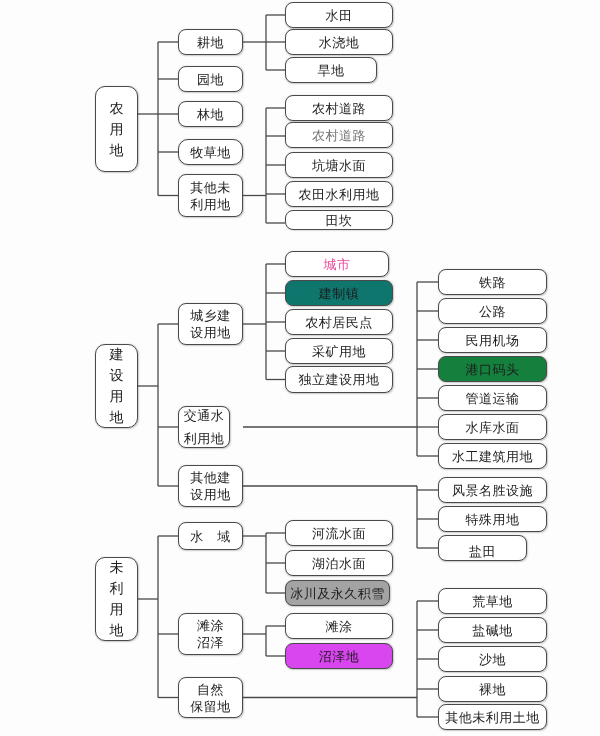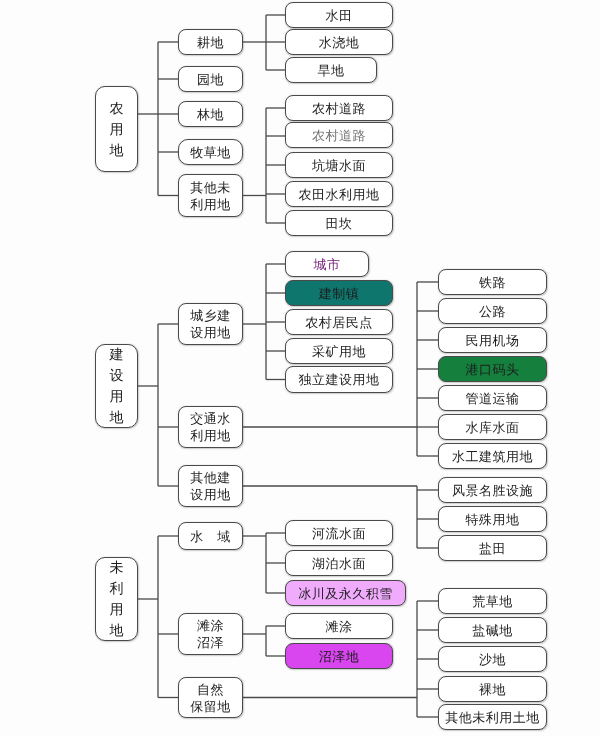--- a/index.html
+++ b/index.html
@@ -126,42 +126,42 @@
     </div>
     <div class="node" style="left: 285px; top: 122px; width: 108px; height: 26px; border-color: rgb(74, 74, 74); background: rgb(255, 255, 255); color: #737373; border-radius: 7px;">
       <span class="node-line">农村道路</span>
     </div>
     <div class="node" style="left: 285px; top: 152px; width: 108px; height: 26px; border-color: rgb(74, 74, 74); background: rgb(255, 255, 255); color: rgb(28, 28, 28);">
       <span class="node-line">坑塘水面</span>
     </div>
     <div class="node" style="left: 285px; top: 181px; width: 108px; height: 26px; border-color: rgb(74, 74, 74); background: rgb(255, 255, 255); color: rgb(28, 28, 28);">
       <span class="node-line">农田水利用地</span>
     </div>
-    <div class="node" style="left: 285px; top: 210px; width: 108px; height: 26px; border-color: rgb(74, 74, 74); background: rgb(255, 255, 255); color: rgb(28, 28, 28);">
+    <div class="node" style="left: 285px; top: 210px; width: 108px; height: 20px; border-color: rgb(74, 74, 74); background: rgb(255, 255, 255); color: rgb(28, 28, 28);">
       <span class="node-line">田坎</span>
     </div>
     <div class="node root" style="left: 95px; top: 344px; width: 43px; height: 84px; border-color: rgb(74, 74, 74); background: rgb(255, 255, 255); color: rgb(28, 28, 28);">
       <span class="node-line">建</span>
       <span class="node-line">设</span>
       <span class="node-line">用</span>
       <span class="node-line">地</span>
     </div>
     <div class="node" style="left: 178px; top: 303px; width: 65px; height: 42px; border-color: rgb(74, 74, 74); background: rgb(255, 255, 255); color: rgb(28, 28, 28);">
       <span class="node-line">城乡建</span>
       <span class="node-line">设用地</span>
     </div>
-    <div class="node" style="left: 178px; top: 406px; width: 65px; height: 42px; border-color: rgb(74, 74, 74); background: rgb(255, 255, 255); color: rgb(28, 28, 28);">
+    <div class="node" style="left: 178px; top: 406px; width: 52px; height: 42px; border-color: rgb(74, 74, 74); background: rgb(255, 255, 255); color: rgb(28, 28, 28); justify-content: space-between;">
       <span class="node-line">交通水</span>
       <span class="node-line">利用地</span>
     </div>
     <div class="node" style="left: 178px; top: 465px; width: 65px; height: 42px; border-color: rgb(74, 74, 74); background: rgb(255, 255, 255); color: rgb(28, 28, 28);">
       <span class="node-line">其他建</span>
       <span class="node-line">设用地</span>
     </div>
-    <div class="node" style="left: 285px; top: 251px; width: 84px; height: 26px; border-color: rgb(74, 74, 74); background: rgb(255, 255, 255); color: #701a75;">
+    <div class="node" style="left: 285px; top: 251px; width: 104px; height: 26px; border-color: rgb(74, 74, 74); background: rgb(255, 255, 255); color: #ec4899;">
       <span class="node-line">城市</span>
     </div>
     <div class="node" style="left: 285px; top: 280px; width: 108px; height: 26px; border-color: rgb(74, 74, 74); background: #0f766e; color: rgb(28, 28, 28);">
       <span class="node-line">建制镇</span>
     </div>
     <div class="node" style="left: 285px; top: 309px; width: 108px; height: 26px; border-color: rgb(74, 74, 74); background: rgb(255, 255, 255); color: rgb(28, 28, 28);">
       <span class="node-line">农村居民点</span>
     </div>
     <div class="node" style="left: 285px; top: 338px; width: 108px; height: 26px; border-color: rgb(74, 74, 74); background: rgb(255, 255, 255); color: rgb(28, 28, 28);">
       <span class="node-line">采矿用地</span>
@@ -189,21 +189,21 @@
     </div>
     <div class="node" style="left: 438px; top: 443px; width: 109px; height: 26px; border-color: rgb(74, 74, 74); background: rgb(255, 255, 255); color: rgb(28, 28, 28);">
       <span class="node-line">水工建筑用地</span>
     </div>
     <div class="node" style="left: 438px; top: 477px; width: 109px; height: 26px; border-color: rgb(74, 74, 74); background: rgb(255, 255, 255); color: rgb(28, 28, 28);">
       <span class="node-line">风景名胜设施</span>
     </div>
     <div class="node" style="left: 438px; top: 506px; width: 109px; height: 26px; border-color: rgb(74, 74, 74); background: rgb(255, 255, 255); color: rgb(28, 28, 28);">
       <span class="node-line">特殊用地</span>
     </div>
-    <div class="node" style="left: 438px; top: 535px; width: 109px; height: 26px; border-color: rgb(74, 74, 74); background: rgb(255, 255, 255); color: rgb(28, 28, 28);">
+    <div class="node" style="left: 438px; top: 535px; width: 89px; height: 26px; border-color: rgb(74, 74, 74); background: rgb(255, 255, 255); color: rgb(28, 28, 28); justify-content: flex-end;">
       <span class="node-line">盐田</span>
     </div>
     <div class="node root" style="left: 95px; top: 557px; width: 43px; height: 84px; border-color: rgb(74, 74, 74); background: rgb(255, 255, 255); color: rgb(28, 28, 28);">
       <span class="node-line">未</span>
       <span class="node-line">利</span>
       <span class="node-line">用</span>
       <span class="node-line">地</span>
     </div>
     <div class="node" style="left: 178px; top: 522px; width: 65px; height: 28px; border-color: rgb(74, 74, 74); background: rgb(255, 255, 255); color: rgb(28, 28, 28);">
       <span class="node-line">水　域</span>
@@ -215,21 +215,21 @@
     <div class="node" style="left: 178px; top: 677px; width: 65px; height: 41px; border-color: rgb(74, 74, 74); background: rgb(255, 255, 255); color: rgb(28, 28, 28);">
       <span class="node-line">自然</span>
       <span class="node-line">保留地</span>
     </div>
     <div class="node" style="left: 285px; top: 520px; width: 108px; height: 26px; border-color: rgb(74, 74, 74); background: rgb(255, 255, 255); color: rgb(28, 28, 28);">
       <span class="node-line">河流水面</span>
     </div>
     <div class="node" style="left: 285px; top: 550px; width: 108px; height: 26px; border-color: rgb(74, 74, 74); background: rgb(255, 255, 255); color: rgb(28, 28, 28);">
       <span class="node-line">湖泊水面</span>
     </div>
-    <div class="node" style="left: 285px; top: 580px; width: 121px; height: 26px; border-color: rgb(74, 74, 74); background: #f0abfc; color: rgb(28, 28, 28);">
+    <div class="node" style="left: 285px; top: 580px; width: 105px; height: 26px; border-color: rgb(74, 74, 74); background: #a3a3a3; color: rgb(28, 28, 28);">
       <span class="node-line">冰川及永久积雪</span>
     </div>
     <div class="node" style="left: 285px; top: 613px; width: 108px; height: 26px; border-color: rgb(74, 74, 74); background: rgb(255, 255, 255); color: rgb(28, 28, 28);">
       <span class="node-line">滩涂</span>
     </div>
     <div class="node" style="left: 285px; top: 643px; width: 108px; height: 26px; border-color: rgb(74, 74, 74); background: #d946ef; color: rgb(28, 28, 28);">
       <span class="node-line">沼泽地</span>
     </div>
     <div class="node" style="left: 438px; top: 588px; width: 109px; height: 26px; border-color: rgb(74, 74, 74); background: rgb(255, 255, 255); color: rgb(28, 28, 28);">
       <span class="node-line">荒草地</span>

